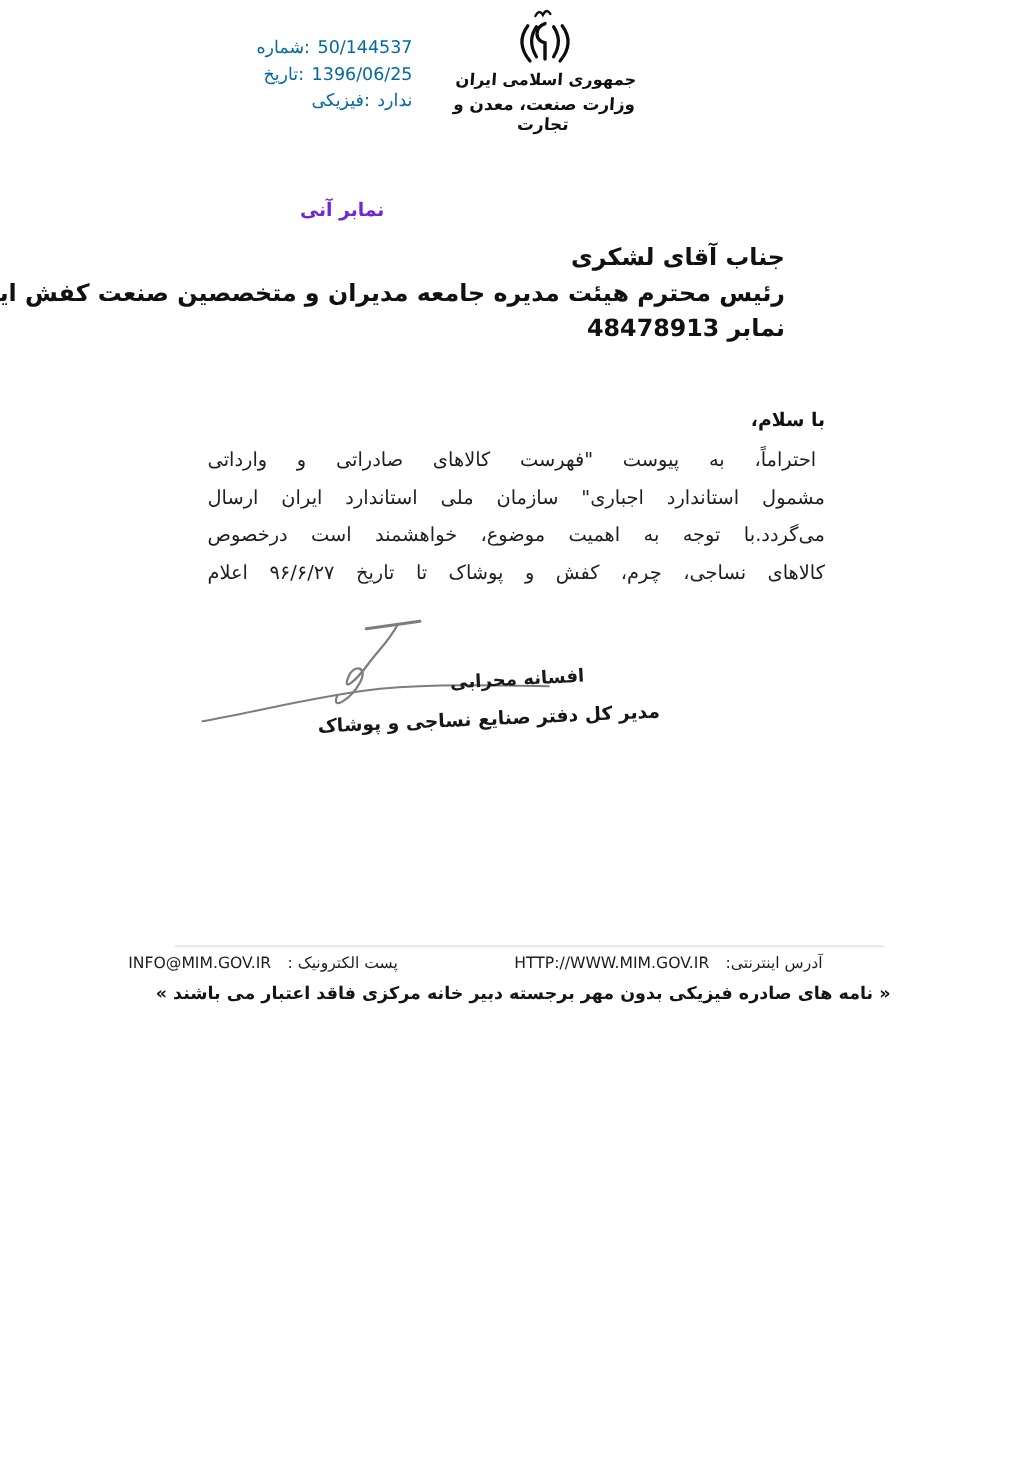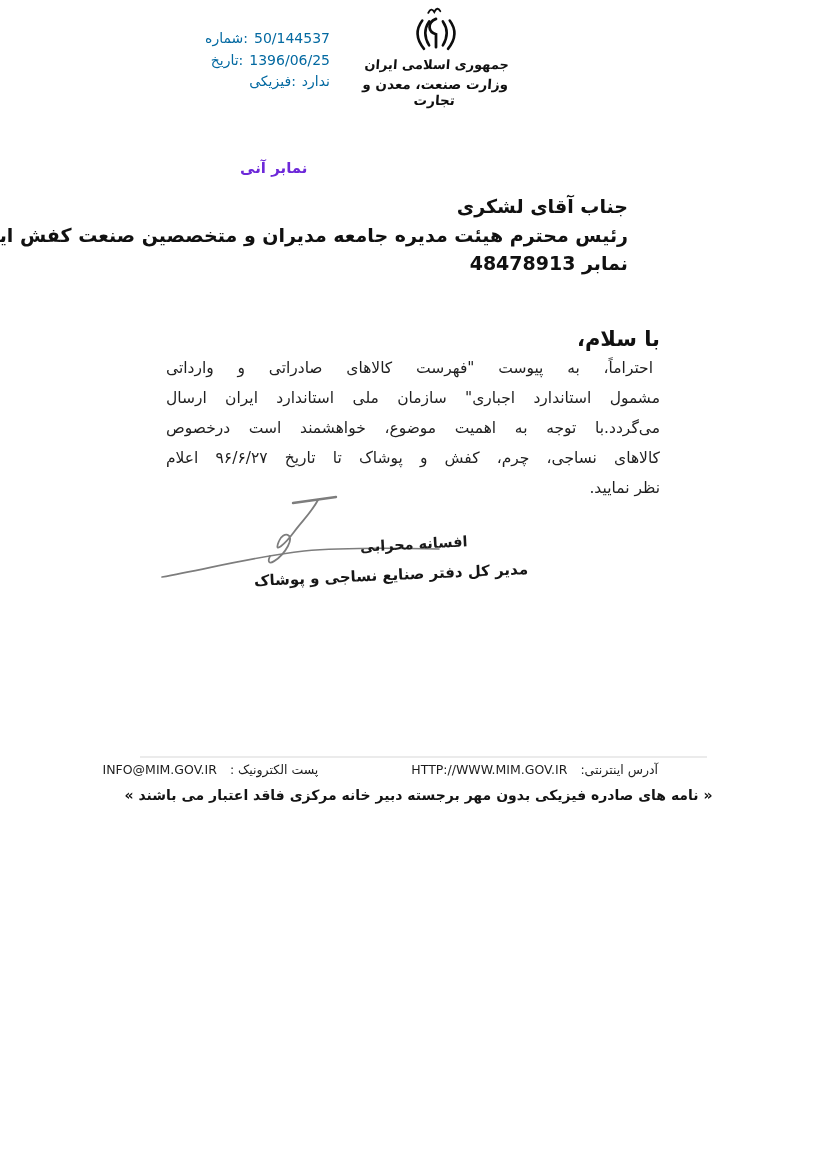--- a/index.html
+++ b/index.html
@@ -23,21 +23,21 @@
   .meta-value { unicode-bidi:isolate; }
 
   
   .fax-note { position:absolute; top:129px; left:240px; font-size:15px; font-weight:bold; color:#6d28d9; direction:rtl;margin-top:30px; }
 
   
   .recipient { position:absolute; top:192px; right:199px; direction:rtl; text-align:right;
                font-size:19px; font-weight:bold; color:#111; line-height:28.5px; white-space:nowrap; }
 
   
-  .salutation { position:absolute; top:327px; right:167px; direction:rtl; font-size:21px; font-weight:bold; color:#111; }
+  .salutation { position:absolute; top:327px; right:167px; direction:rtl; font-size:15px; font-weight:bold; color:#111; }
   .body-text { position:absolute; top:353px; left:166px; right:167px; direction:rtl;
                font-size:15.5px; color:#1f1f1f; line-height:30px; }
   .body-line { text-align:justify; text-align-last:justify; }
   .body-line.first { text-indent:7px; }
   .body-line.last { text-align-last:right; }
 
   
   .sig-scrawl { position:absolute; top:483px; left:152px; }
   .sig-name  { position:absolute; top:536px; left:360px; direction:rtl; font-size:14.5px; font-weight:bold;
                color:#1a1a1a; transform:rotate(-3deg); white-space:nowrap; }
@@ -97,21 +97,20 @@
     <div>نمابر 48478913</div>
   </div>
 
   <div class="salutation">با سلام،</div>
 
   <div class="body-text">
     <div class="body-line first">احتراماً، به پیوست "فهرست کالاهای صادراتی و وارداتی</div>
     <div class="body-line">مشمول استاندارد اجباری" سازمان ملی استاندارد ایران ارسال</div>
     <div class="body-line">می‌گردد.با توجه به اهمیت موضوع، خواهشمند است درخصوص</div>
     <div class="body-line">کالاهای نساجی، چرم، کفش و پوشاک تا تاریخ ۹۶/۶/۲۷ اعلام</div>
-    <div class="body-line last">نظر نمایید.</div>
   </div>
 
   <svg class="sig-scrawl" width="300" height="102" viewBox="0 0 300 102" fill="none" stroke="#7d7d7d" stroke-linecap="round" stroke-linejoin="round">
     <path d="M141 20 L184 14" stroke-width="2.4"></path>
     <path d="M166 17 C159 30 150 38 142 49 C133 61 121 72 127 58 C131 48 143 50 136 63 C129 76 112 87 118 73" stroke-width="1.8"></path>
     <path d="M10 94 C55 86 105 73 152 68 C195 64 245 65 287 66" stroke-width="1.6"></path>
   </svg>
   <div class="sig-name">افسانه محرابی</div>
   <div class="sig-title">مدیر کل دفتر صنایع نساجی و پوشاک</div>
 

